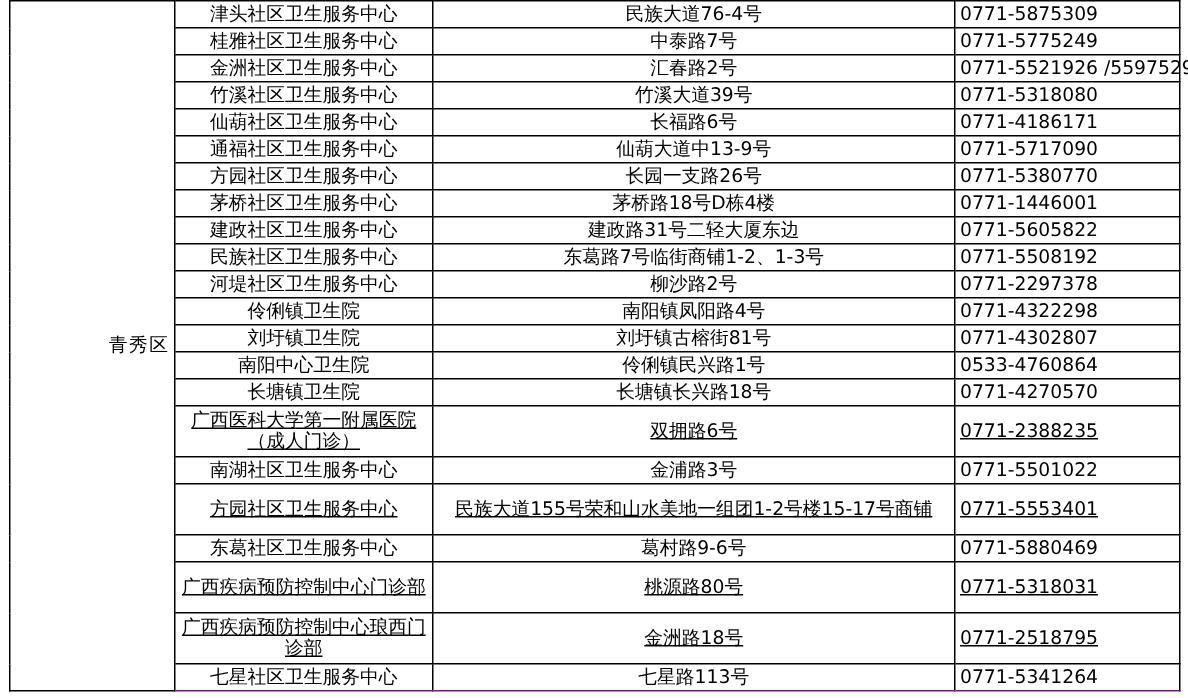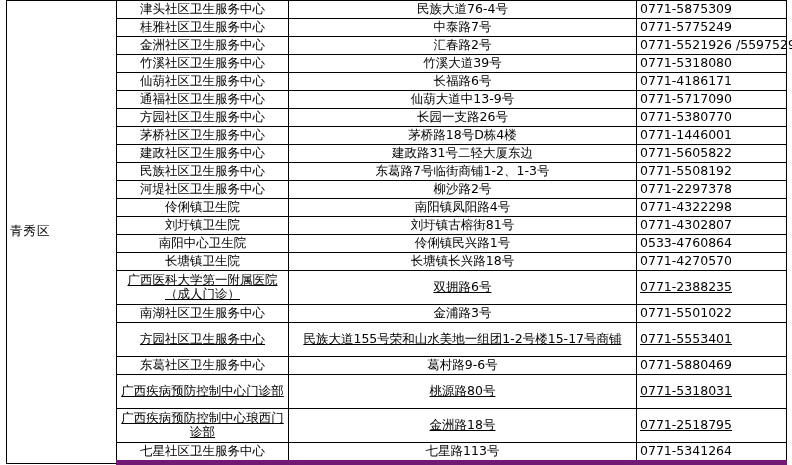--- a/index.html
+++ b/index.html
@@ -36,33 +36,33 @@
     word-break: break-all;
     height: 18px;
     box-sizing: border-box;
   }
   col.c-district { width: 110px; }
   col.c-name     { width: 172px; }
   col.c-addr     { width: 348px; }
   col.c-phone    { width: 150px; }
 
   td.district-cell {
-    text-align: left;
+    text-align: right;
     vertical-align: middle;
     font-size: 13px;
     letter-spacing: 1px;
     border-top: none;
     border-bottom: none;
   }
   td.name-cell { text-align: center; }
   td.addr-cell { text-align: center; }
   td.phone-cell { text-align: left; white-space: nowrap; }
 
   tr.tall td { height: 34px; text-decoration: underline; }
-  tr.last-row td { border-bottom: 6px solid #701a75; }
+  tr.last-row td { border-bottom: 1px solid #701a75; }
 </style>
 </head>
 <body>
 
 <div class="page">
   <table class="facility-table">
     <colgroup>
       <col class="c-district">
       <col class="c-name">
       <col class="c-addr">

